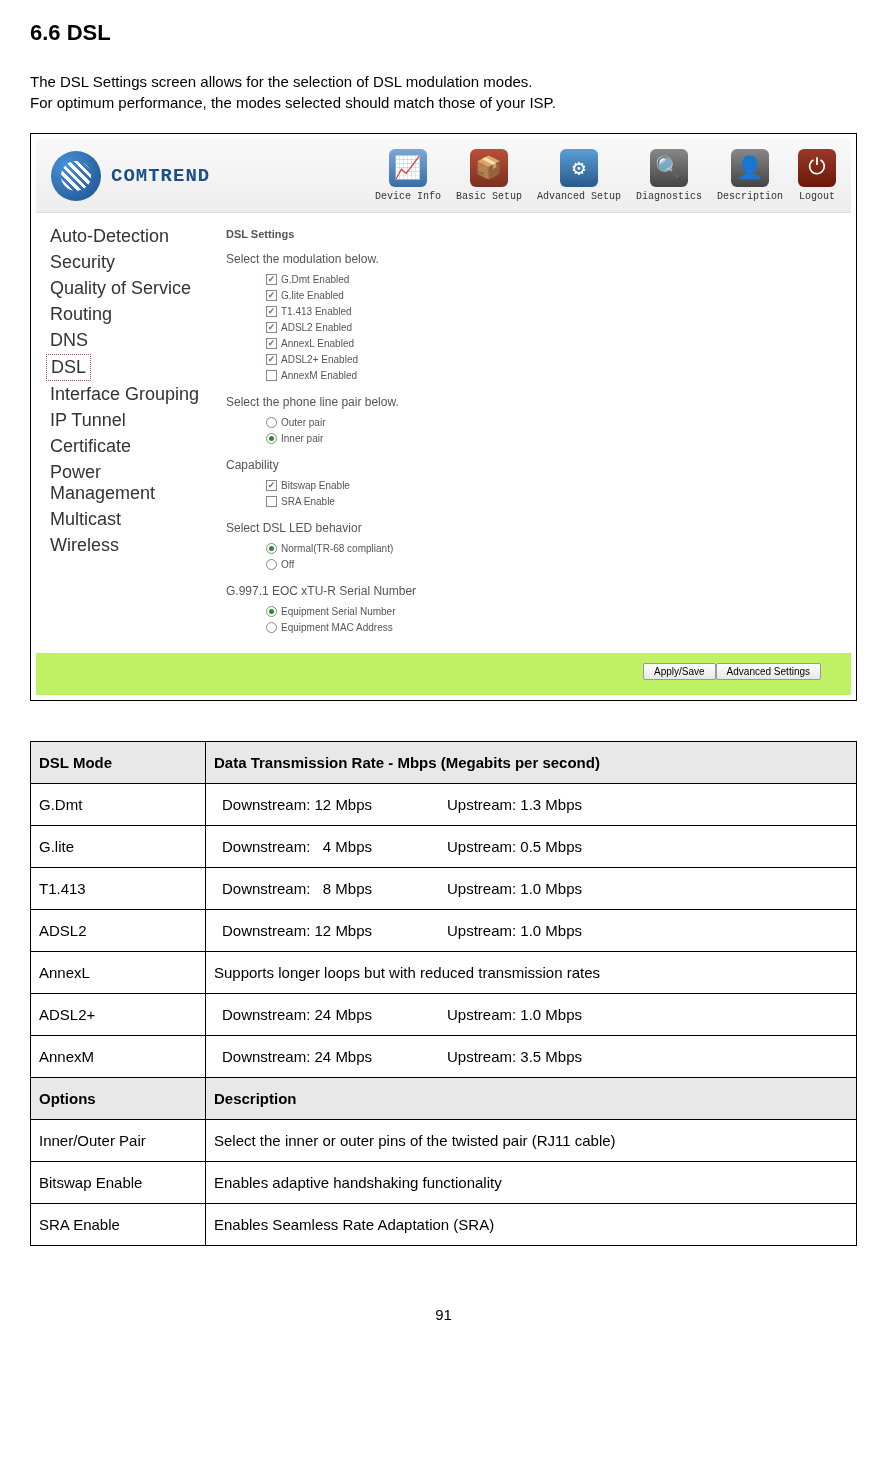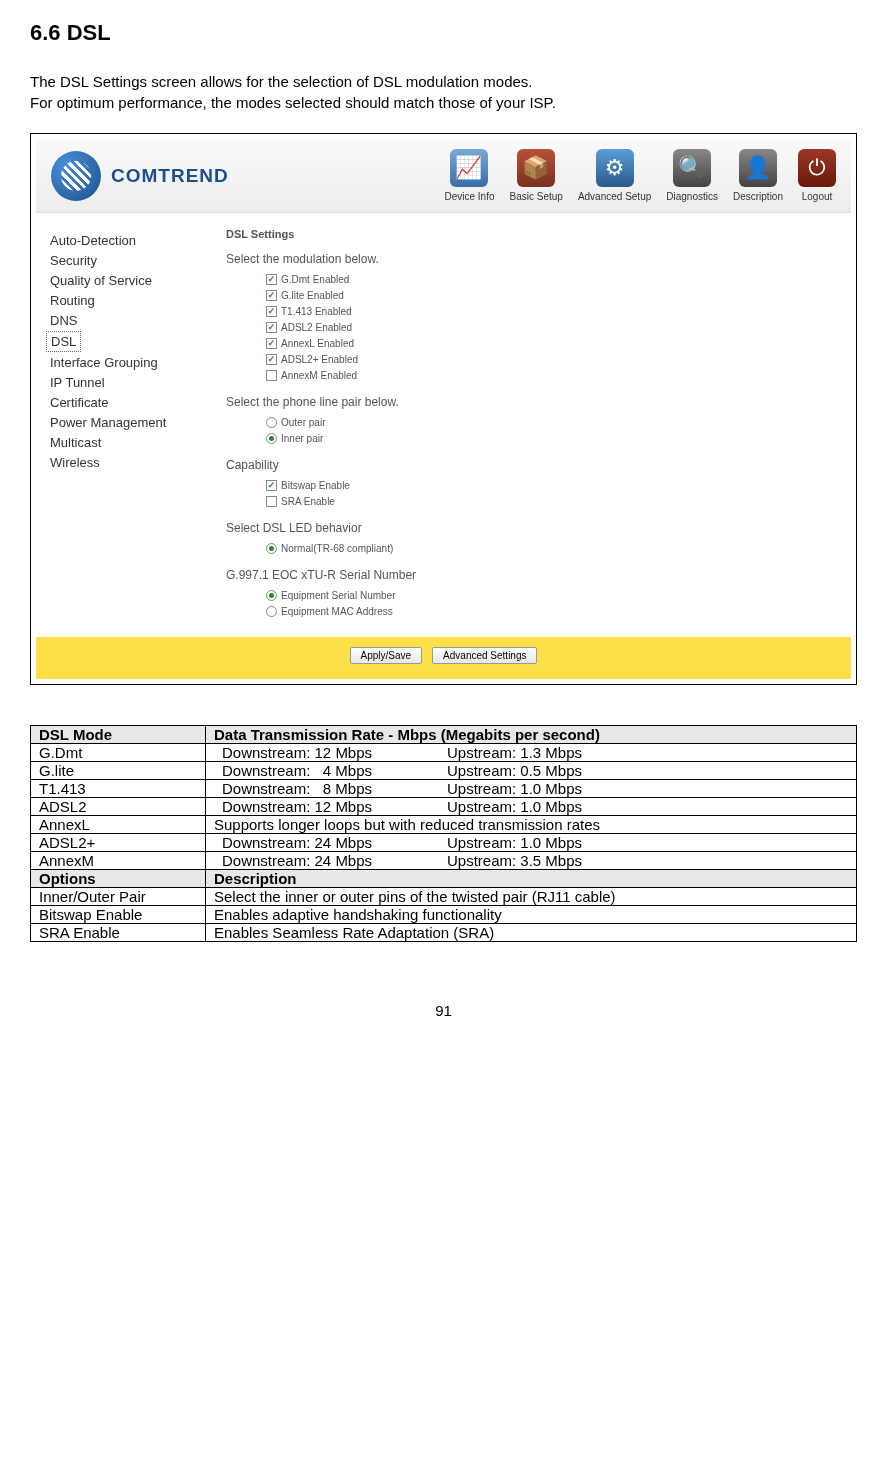--- a/index.html
+++ b/index.html
@@ -27,20 +27,21 @@
     }
     .screenshot-inner {
       background: #f5f5f5;
       position: relative;
     }
     .header-banner {
       display: flex;
       padding: 10px 15px;
       background: linear-gradient(#f9f9f9, #ededed);
       border-bottom: 1px solid #ddd;
+      font-family: Liberation Mono, monospace;
     }
     .logo-area {
       display: flex;
       align-items: center;
       gap: 10px;
     }
     .logo-circle {
       width: 50px;
       height: 50px;
       background: radial-gradient(circle at 30% 30%, #4a90d9, #1a4f8a);
@@ -92,22 +93,22 @@
     .icon-advanced { background: linear-gradient(#5a9ed8, #2a5a8a); color:#fff; }
     .icon-diag { background: linear-gradient(#888, #444); color:#fff; }
     .icon-mgmt { background: linear-gradient(#888, #444); color:#fff; }
     .icon-logout { background: linear-gradient(#9a3828, #6a1808); color:#fff; }
     .content-area {
       display: flex;
       background: #fff;
     }
     .sidebar {
       width: 180px;
-      padding: 18px 10px;
-      font-size: 13px;
+      padding: 11px 10px;
+      font-size: 18px;
       color: #333;
     }
     .sidebar-item {
       padding: 2px 4px;
       margin-bottom: 1px;
       cursor: pointer;
     }
     .sidebar-item.selected {
       border: 1px dotted #aa5555;
       display: inline-block;
@@ -151,42 +152,41 @@
     .rb.checked::before {
       content: "";
       width: 5px;
       height: 5px;
       background: #2a8a2a;
       border-radius: 50%;
     }
     .section-gap { margin-top: 14px; }
     .button-row {
       display: flex;
-      gap: 10px;
-      justify-content: center;
+      justify-content: flex-end;
       padding: 10px 30px 15px;
-      background: #fde047;
+      background: #bef264;
     }
     .btn {
       font-size: 10px;
       padding: 2px 10px;
       border: 1px solid #999;
       background: linear-gradient(#fefefe, #e8e8e8);
       border-radius: 2px;
     }
     
     .desc-table {
       width: 100%;
       border-collapse: collapse;
       font-size: 15px;
       margin-bottom: 60px;
     }
     .desc-table td, .desc-table th {
       border: 1px solid #000;
-      padding: 0 8px;
+      padding: 12px 8px;
       text-align: left;
       vertical-align: top;
     }
     .desc-table .hdr {
       background: #e8e8e8;
       font-weight: bold;
     }
     .desc-table td:first-child {
       width: 175px;
     }
@@ -316,20 +316,24 @@
         <div class="checkbox-row">
             <span class="cb"></span>
             <span>SRA Enable</span>
           </div>
 
         <div class="panel-sub section-gap">Select DSL LED behavior</div>
         <div class="radio-row">
             <span class="rb checked"></span>
             <span>Normal(TR-68 compliant)</span>
           </div>
+        <div class="radio-row">
+            <span class="rb"></span>
+            <span>Off</span>
+          </div>
 
         <div class="panel-sub section-gap">G.997.1 EOC xTU-R Serial Number</div>
         <div class="radio-row">
             <span class="rb checked"></span>
             <span>Equipment Serial Number</span>
           </div>
         <div class="radio-row">
             <span class="rb"></span>
             <span>Equipment MAC Address</span>
           </div>

